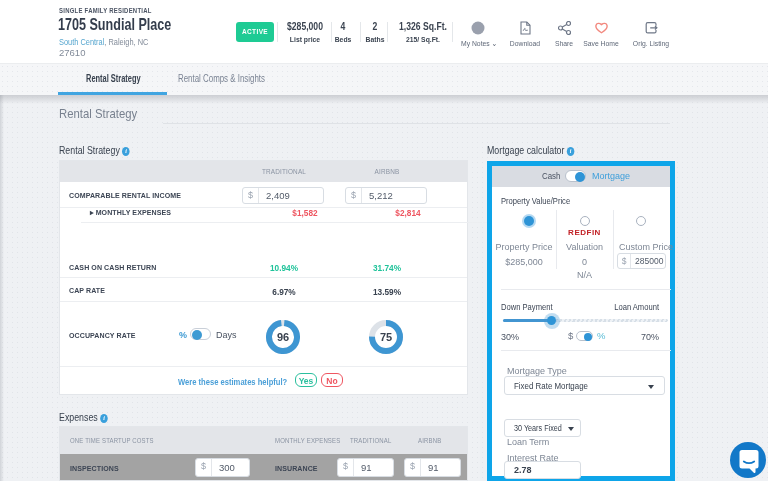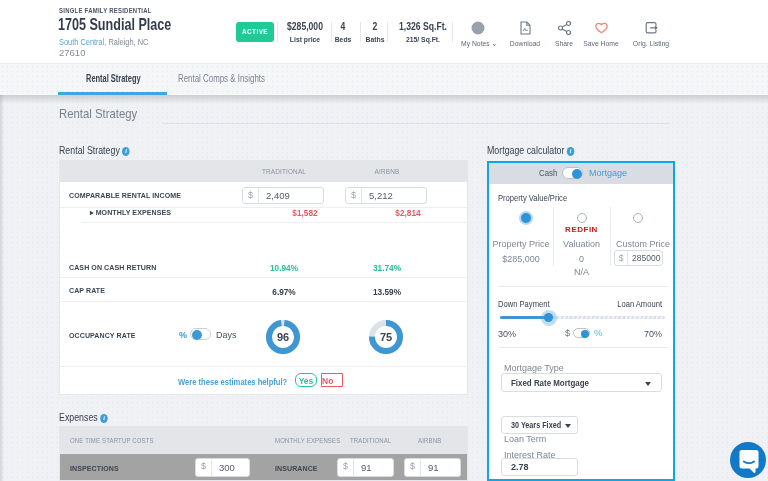--- a/index.html
+++ b/index.html
@@ -51,34 +51,34 @@
 .inpbox .val { padding-left:7px; font-size:9.5px; color:#525b69; }
 .red { color:#ee5560; }
 .grn { color:#1fc39a; }
 .drk { color:#39424f; }
 
 
 .otoggle { position:absolute; width:21px; height:12px; background:#fff; border:1px solid #c9cfd8; border-radius:6px; }
 .otoggle .knob { position:absolute; top:0.5px; width:10px; height:10px; background:#3d9ad3; border-radius:50%; }
 .helpful { position:absolute; font-size:9.5px; font-weight:bold; color:#4a9fd8; transform:scaleX(.8); transform-origin:0 50%; white-space:nowrap; }
 .btn-yes { position:absolute; border:1px solid #2abf9e; color:#2abf9e; font-size:8.5px; font-weight:bold; border-radius:6px; background:#fff; text-align:center; }
-.btn-no { position:absolute; border:1px solid #ef5661; color:#ef5661; font-size:8.5px; font-weight:bold; border-radius:1px; background:#fff; }
+.btn-no { position:absolute; border:1px solid #ef5661; color:#ef5661; font-size:8.5px; font-weight:bold; border-radius:6px; background:#fff; text-align:center; }
 
 
 .ecard { position:absolute; left:59px; top:426px; width:409px; height:55px; background:#a3a3a3; border:1px solid #e3e6ea; }
 .ehead { position:absolute; left:0; top:0; width:100%; height:27px; background:#e3e5e9; }
 .ehead span { position:absolute; top:0; line-height:27px; font-size:7.5px; color:#8a93a2; letter-spacing:.2px; transform:scaleX(.8); transform-origin:0 50%; white-space:nowrap; }
 
 
-.rcard { position:absolute; left:487px; top:161px; width:188px; height:320px; background:#fff; border:2px solid #0ea5e9; }
+.rcard { position:absolute; left:487px; top:161px; width:188px; height:320px; background:#fff; border:5px solid #0ea5e9; }
 .rband { position:absolute; left:0; top:0; width:100%; height:21px; background:#d9dce2; font-size:9px; }
 .rlbl { font-size:9.5px; color:#3c4554; position:absolute; white-space:nowrap; transform:scaleX(.8); transform-origin:0 50%; }
 .rgray { font-size:9px; color:#7e8795; position:absolute; }
 .vline { position:absolute; width:1px; background:#e8eaee; }
-.select { position:absolute; border:1px solid #d8dde3; border-radius:3px; background:#fff; font-size:9px; font-weight:bold; color:#39424f; display:flex; align-items:center; }
+.select { position:absolute; border:1px solid #d8dde3; border-radius:3px; background:#fff; font-size:9px; font-weight:normal; color:#39424f; display:flex; align-items:center; }
 .caret { width:0; height:0; border-left:3.5px solid transparent; border-right:3.5px solid transparent; border-top:4px solid #39424f; position:absolute; }
 
 
 .chat { position:absolute; left:730px; top:442px; width:36px; height:36px; background:#1278c8; border-radius:50%; }
 </style>
 </head>
 <body>
 
 <div class="content">
   <div class="content-shadow"></div>

